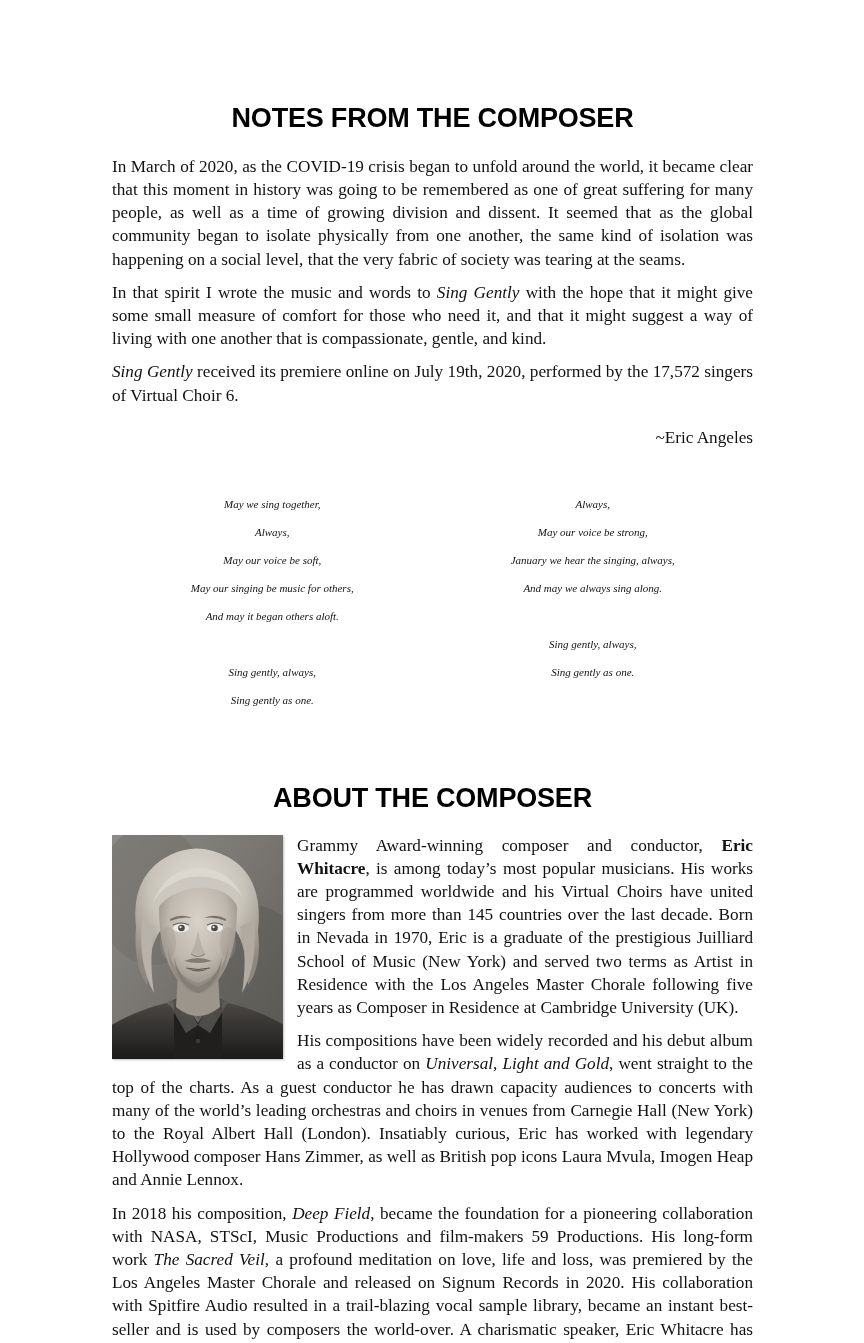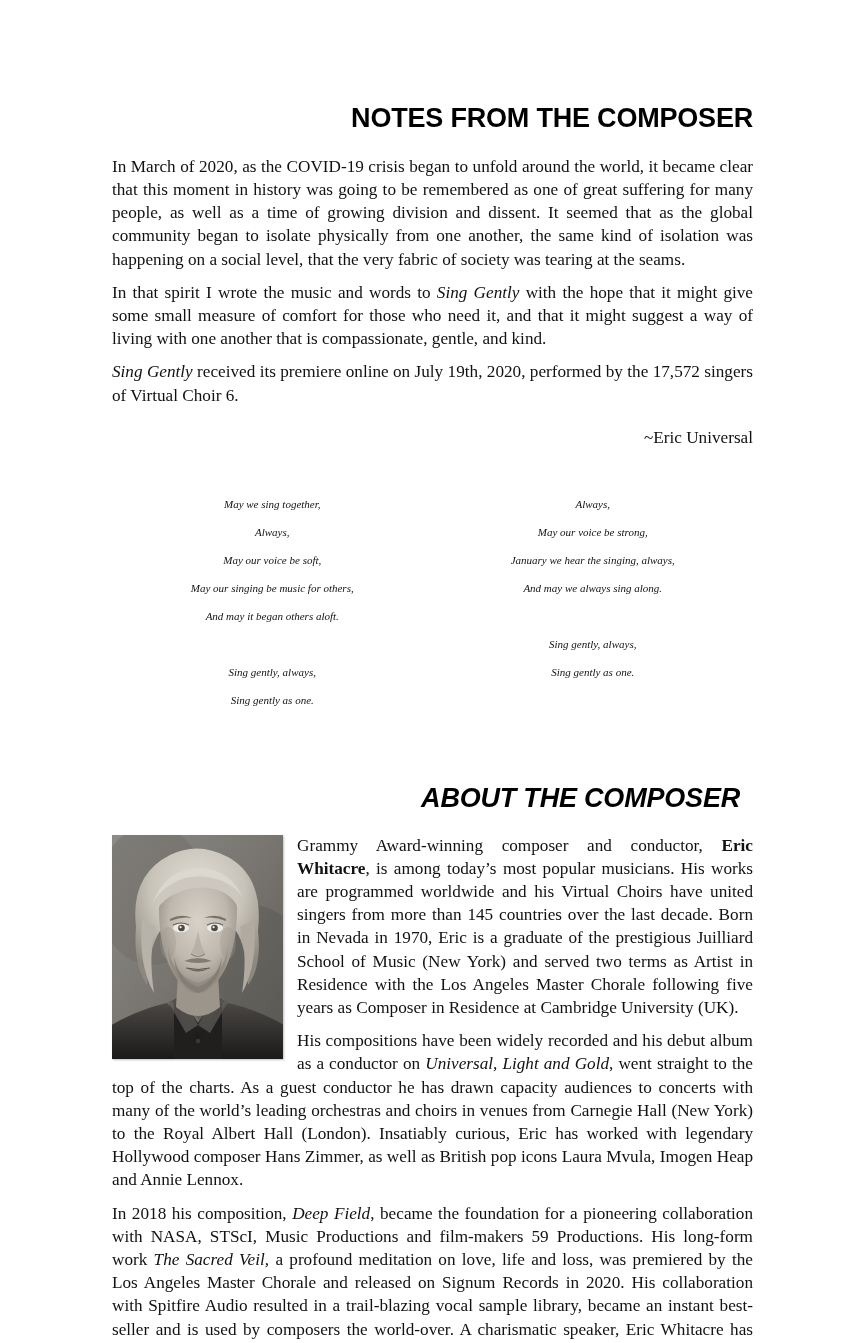--- a/index.html
+++ b/index.html
@@ -23,26 +23,26 @@
     top: 0;
     width: 641px;
   }
 
   
   .section-heading {
     font-family: "Liberation Sans", "DejaVu Sans", sans-serif;
     font-weight: bold;
     font-size: 27px;
     letter-spacing: -0.2px;
-    text-align: right;
+    text-align: center;
     color: #000000;
     line-height: 1.1;
   }
   #notes-heading { margin: 0; padding-top: 104px; }
-  #about-heading { margin: 13px; padding-top: 0; font-style: italic; }
+  #about-heading { margin: 13px; padding-top: 0; }
 
   
   p.body {
     font-size: 17.2px;
     line-height: 23.2px;
     text-align: justify;
     text-justify: inter-word;
     margin: 0 0 10px 0;
     hyphens: none;
   }
@@ -100,21 +100,21 @@
   <h1 id="notes-heading" class="section-heading">NOTES FROM THE COMPOSER</h1>
 
   <div class="notes-body">
 
     <p class="body">In March of 2020, as the COVID-19 crisis began to unfold around the world, it became clear that this moment in history was going to be remembered as one of great suffering for many people, as well as a time of growing division and dissent. It seemed that as the global community began to isolate physically from one another, the same kind of isolation was happening on a social level, that the very fabric of society was tearing at the seams.</p>
 
     <p class="body"><span>In that spirit I wrote the music and words to </span><i>Sing Gently</i><span> with the hope that it might give some small measure of comfort for those who need it, and that it might suggest a way of living with one another that is compassionate, gentle, and kind.</span></p>
 
     <p class="body"><i>Sing Gently</i><span> received its premiere online on July 19th, 2020, performed by the 17,572 singers of Virtual Choir 6.</span></p>
 
-    <p class="attribution">~Eric Universal</p>
+    <p class="attribution">~Eric Angeles</p>
   </div>
 
   <div class="lyrics">
 
     <div class="lyric-col">
       <div class="lyric-line">May we sing together,</div>
       <div class="lyric-line">Always,</div>
       <div class="lyric-line">May our voice be soft,</div>
       <div class="lyric-line">May our singing be music for others,</div>
       <div class="lyric-line">And may it began others aloft.</div>

